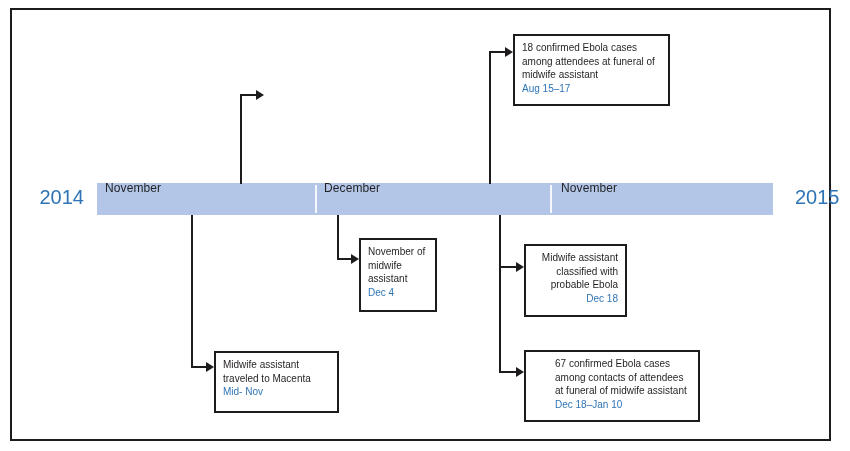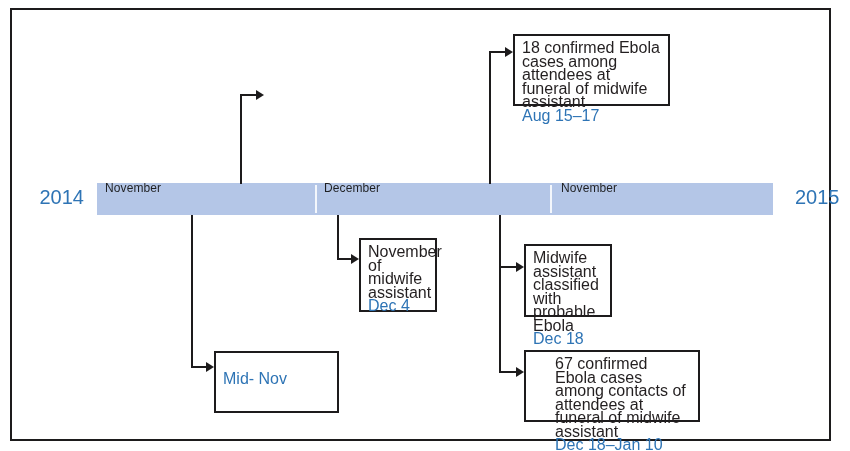--- a/index.html
+++ b/index.html
@@ -32,28 +32,28 @@
 
   .year-label {
     position: absolute; top: 176px; font-size: 20px; color: #2e74b5; width: 60px;
   }
   .year-label.start { left: 12px; text-align: right; }
   .year-label.end { left: 783px; text-align: left; }
 
   
   .event-box {
     position: absolute; background: #ffffff; border: 2px solid #1d1b1c;
-    padding: 5px 7px; font-size: 16px; line-height: 13.5px; color: #231f20;
+    padding: 5px 7px; font-size: 10px; line-height: 13.5px; color: #231f20;
   }
   .event-date { color: #2e74b5; }
 
   .box-became-ill   { left: 252px; top: 70px;  width: 104px; height: 56px; }
   .box-cases-18     { left: 501px; top: 24px;  width: 157px; height: 72px; }
   .box-funeral      { left: 347px; top: 228px; width: 78px;  height: 74px; }
-  .box-classified   { left: 512px; top: 234px; width: 88px; height: 73px; }
+  .box-classified   { left: 512px; top: 234px; width: 103px; height: 73px; text-align: right; }
   .box-macenta      { left: 202px; top: 341px; width: 125px; height: 62px; }
   .box-cases-67     { left: 512px; top: 340px; width: 176px; height: 72px; padding-left: 29px; }
 
   
   .line { position: absolute; background: #1d1b1c; }
   .lv { width: 2px; }
   .lh { height: 2px; }
   .arrow-right {
     position: absolute; width: 0; height: 0;
     border-top: 5px solid transparent; border-bottom: 5px solid transparent;
@@ -130,21 +130,21 @@
     <span>November of midwife assistant</span><br>
     <span class="event-date">Dec 4</span>
   </div>
 
   <div class="event-box box-classified">
     <span>Midwife assistant classified with probable Ebola</span><br>
     <span class="event-date">Dec 18</span>
   </div>
 
   <div class="event-box box-macenta">
-    <br>
+    <span>Midwife assistant traveled to Macenta</span><br>
     <span class="event-date">Mid- Nov</span>
   </div>
 
   <div class="event-box box-cases-67">
     <span>67 confirmed Ebola cases among contacts of attendees at funeral of midwife assistant</span><br>
     <span class="event-date">Dec 18–Jan 10</span>
   </div>
 
 </div>
 

